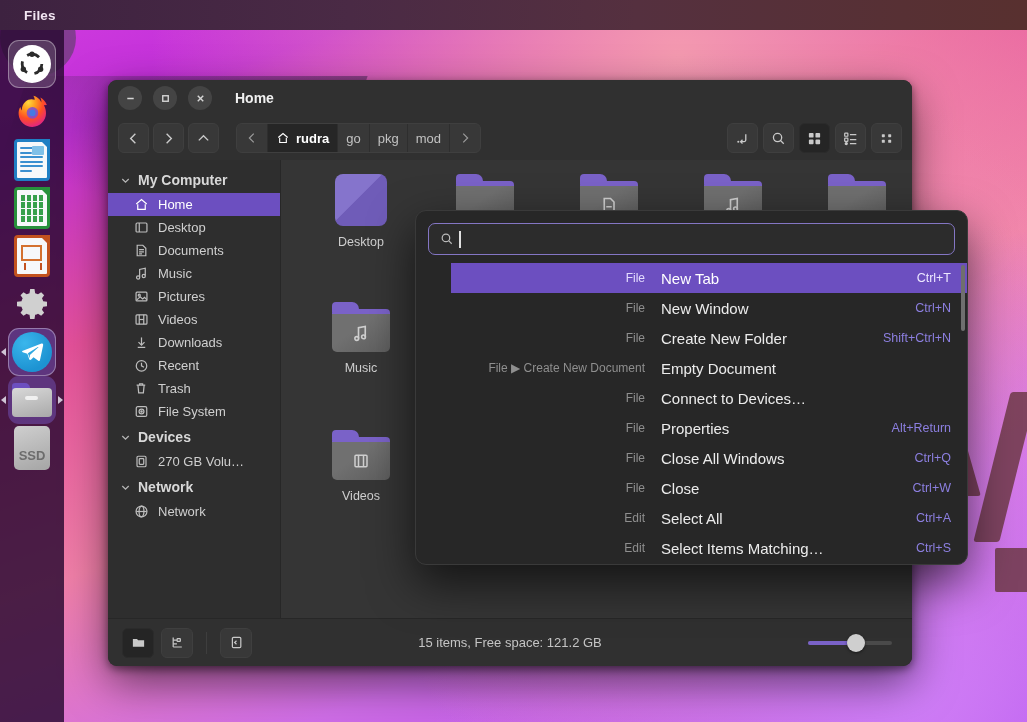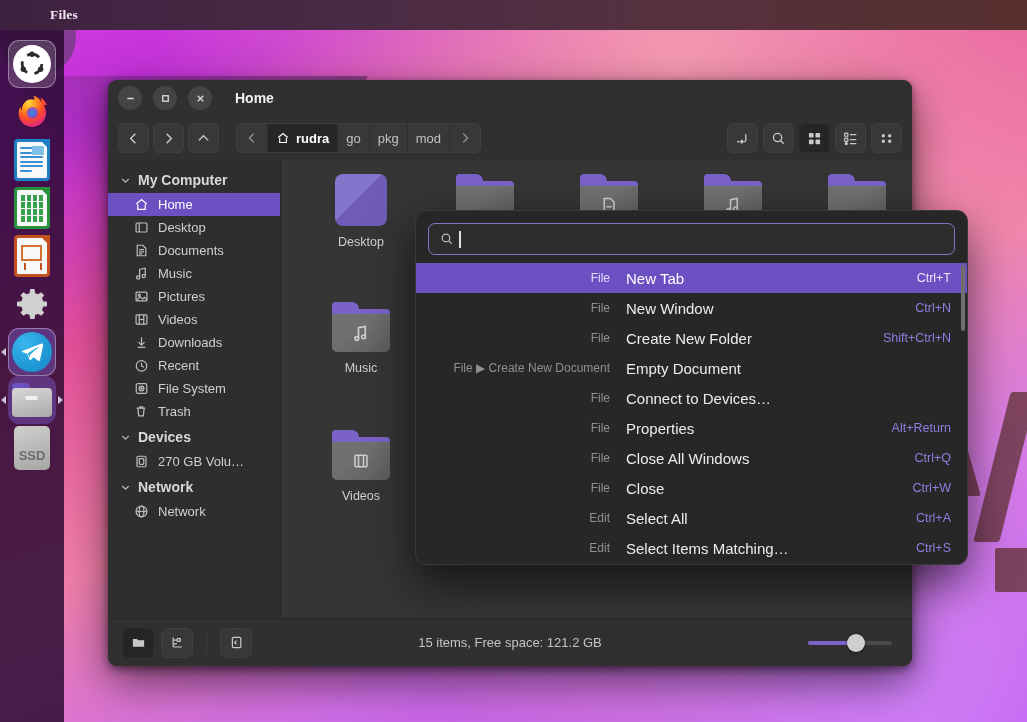--- a/index.html
+++ b/index.html
@@ -48,23 +48,22 @@
     transform: skewX(-18deg);
   }
 
   
   #top-panel {
     position: absolute; top: 0; left: 0; width: 1027px; height: 30px;
     background: linear-gradient(90deg, #3d2240 0%, #4a2a45 34%, #55303f 62%, #58302f 100%);
     display: flex; align-items: center; z-index: 60;
   }
   #panel-app-name {
-    margin-left: 50px; color: #f2e6f2; font-size: 13.5px; font-weight: bold;
+    margin-left: 24px; color: #f2e6f2; font-size: 13.5px; font-weight: bold;
     letter-spacing: .2px;
-    font-family: Liberation Serif, serif;
   }
 
   
   #dock {
     position: absolute; left: 0; top: 30px; width: 64px; height: 692px;
     background: rgba(38,8,48,.82);
     display: flex; flex-direction: column; align-items: center;
     padding-top: 10px; z-index: 55;
   }
   .dock-item {
@@ -333,20 +332,21 @@
     flex: 1; background: transparent; border: none; outline: none;
     color: #e8e8e8; font-size: 13.5px; font-family: "Liberation Sans", sans-serif;
   }
   #caret {
     width: 1.5px; height: 17px; background: #e0e0e0; margin-left: -4px;
   }
   #palette-list { flex: 1; overflow: hidden; position: relative; }
   .prow {
     height: 30px; display: flex; align-items: center;
     padding: 0 16px 0 12px;
+    margin-left: 35px;
   }
   .prow.selected { background: #6c4fc0; }
   .prow .ctx {
     width: 198px; text-align: right; padding-right: 16px;
     color: #8f8f8f; font-size: 12px; white-space: nowrap;
     overflow: hidden; text-overflow: ellipsis; flex-shrink: 0;
   }
   .prow.selected .ctx { color: #e4dcff; }
   .prow .plabel { color: #ececec; font-size: 15px; flex: 1; }
   .prow.selected .plabel { color: #ffffff; }
@@ -677,36 +677,36 @@
             <svg viewBox="0 0 16 16" fill="none" stroke="currentColor" stroke-width="1.3">
               <circle cx="8" cy="8.4" r="5.6"></circle>
               <polyline points="8,5 8,8.4 10.6,9.8"></polyline>
             </svg>
           </span>
         <span class="lbl">Recent</span>
       </div>
       <div class="sb-item">
         <span class="sic">
             <svg viewBox="0 0 16 16" fill="none" stroke="currentColor" stroke-width="1.3">
+              <line x1="2.8" y1="4.4" x2="12" y2="4.4"></line>
+              <path d="M4.2 4.4l.8 8.2h5l.8-8.2"></path>
+              <path d="M6 4.4V3.1h3.2v1.3"></path>
+            </svg>
+          </span>
+        <span class="lbl">Trash</span>
+      </div>
+      <div class="sb-item">
+        <span class="sic">
+            <svg viewBox="0 0 16 16" fill="none" stroke="currentColor" stroke-width="1.3">
               <rect x="2.4" y="2.8" width="11.2" height="10.4" rx="1.6"></rect>
               <circle cx="8" cy="8" r="2.6"></circle>
               <circle cx="8" cy="8" r=".7" fill="currentColor"></circle>
             </svg>
           </span>
         <span class="lbl underline">File System</span>
-      </div>
-      <div class="sb-item">
-        <span class="sic">
-            <svg viewBox="0 0 16 16" fill="none" stroke="currentColor" stroke-width="1.3">
-              <line x1="2.8" y1="4.4" x2="12" y2="4.4"></line>
-              <path d="M4.2 4.4l.8 8.2h5l.8-8.2"></path>
-              <path d="M6 4.4V3.1h3.2v1.3"></path>
-            </svg>
-          </span>
-        <span class="lbl">Trash</span>
       </div>
 
       <div class="sb-group">
         <svg class="chev" viewBox="0 0 12 12" fill="none" stroke="currentColor" stroke-width="1.4">
             <polyline points="2.5,4.3 6,7.8 9.5,4.3"></polyline>
           </svg>
         <span>Devices</span>
       </div>
       <div class="sb-item">
         <span class="sic">

